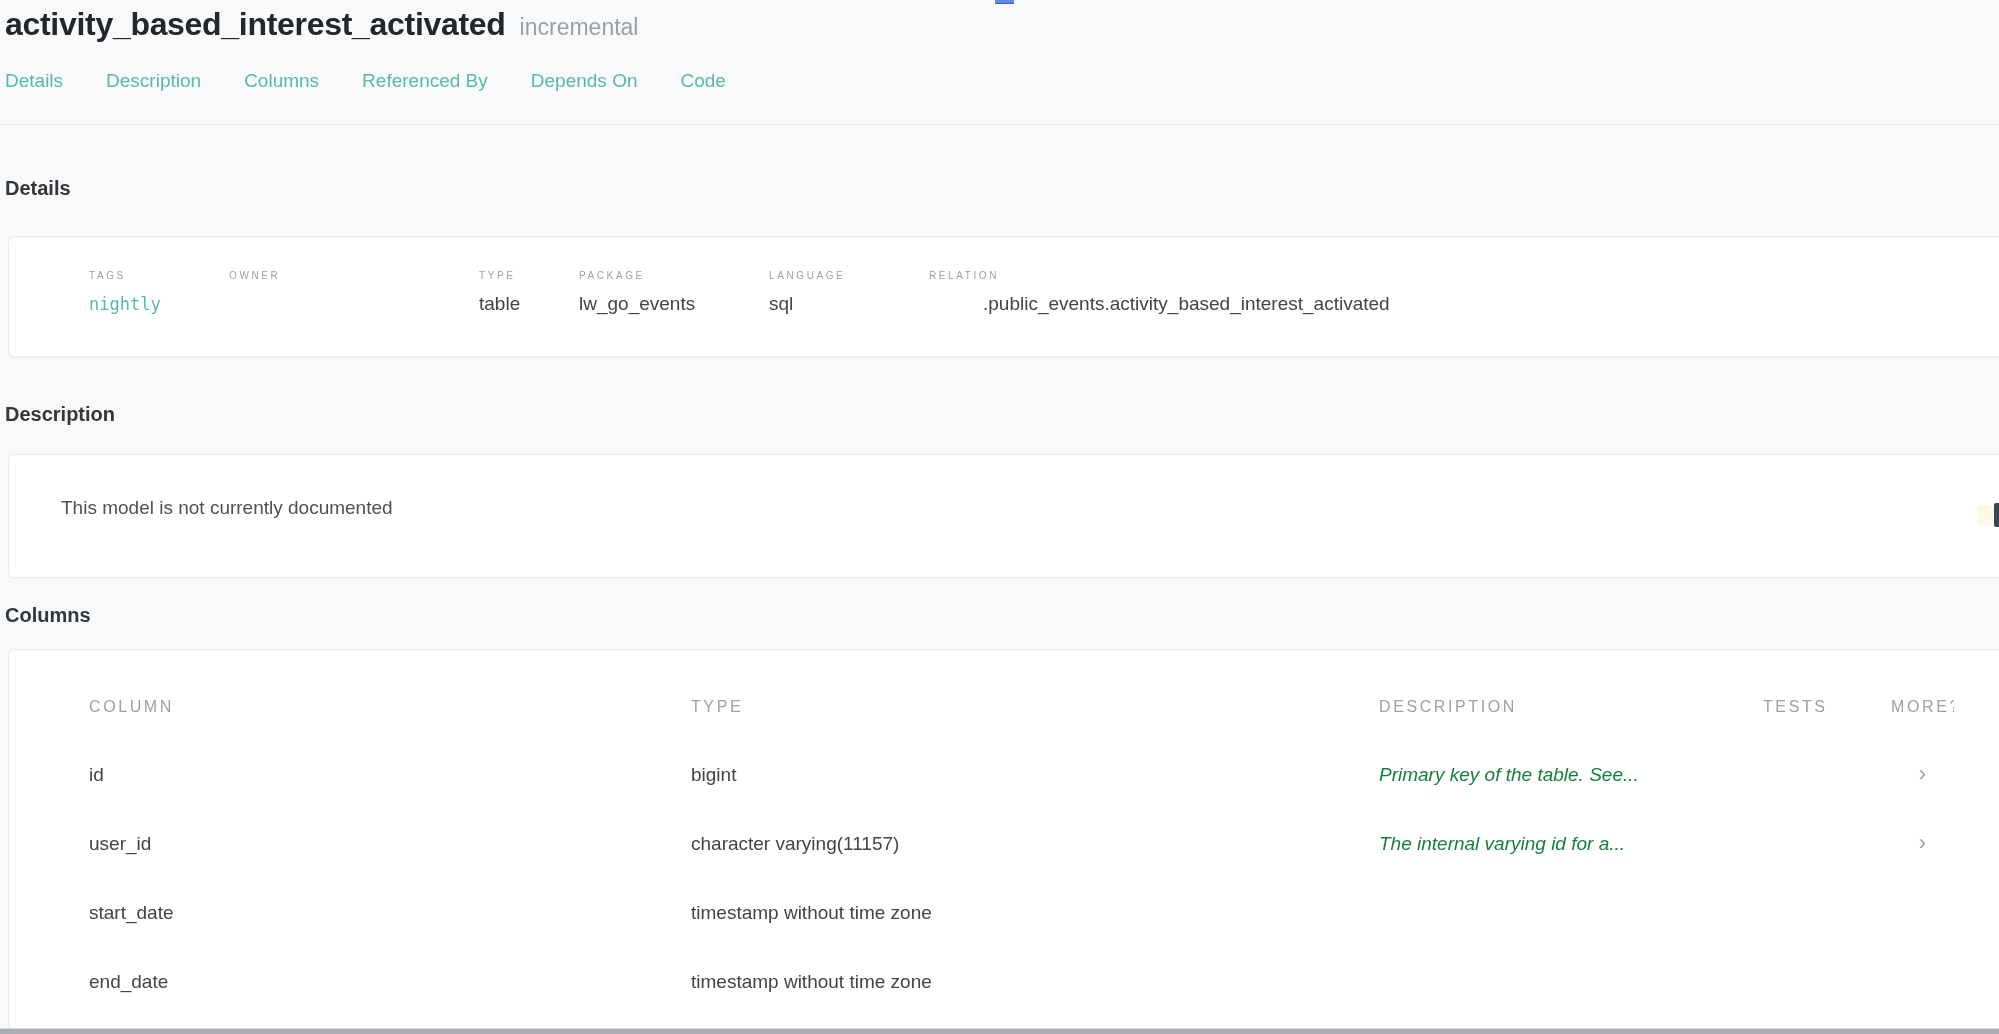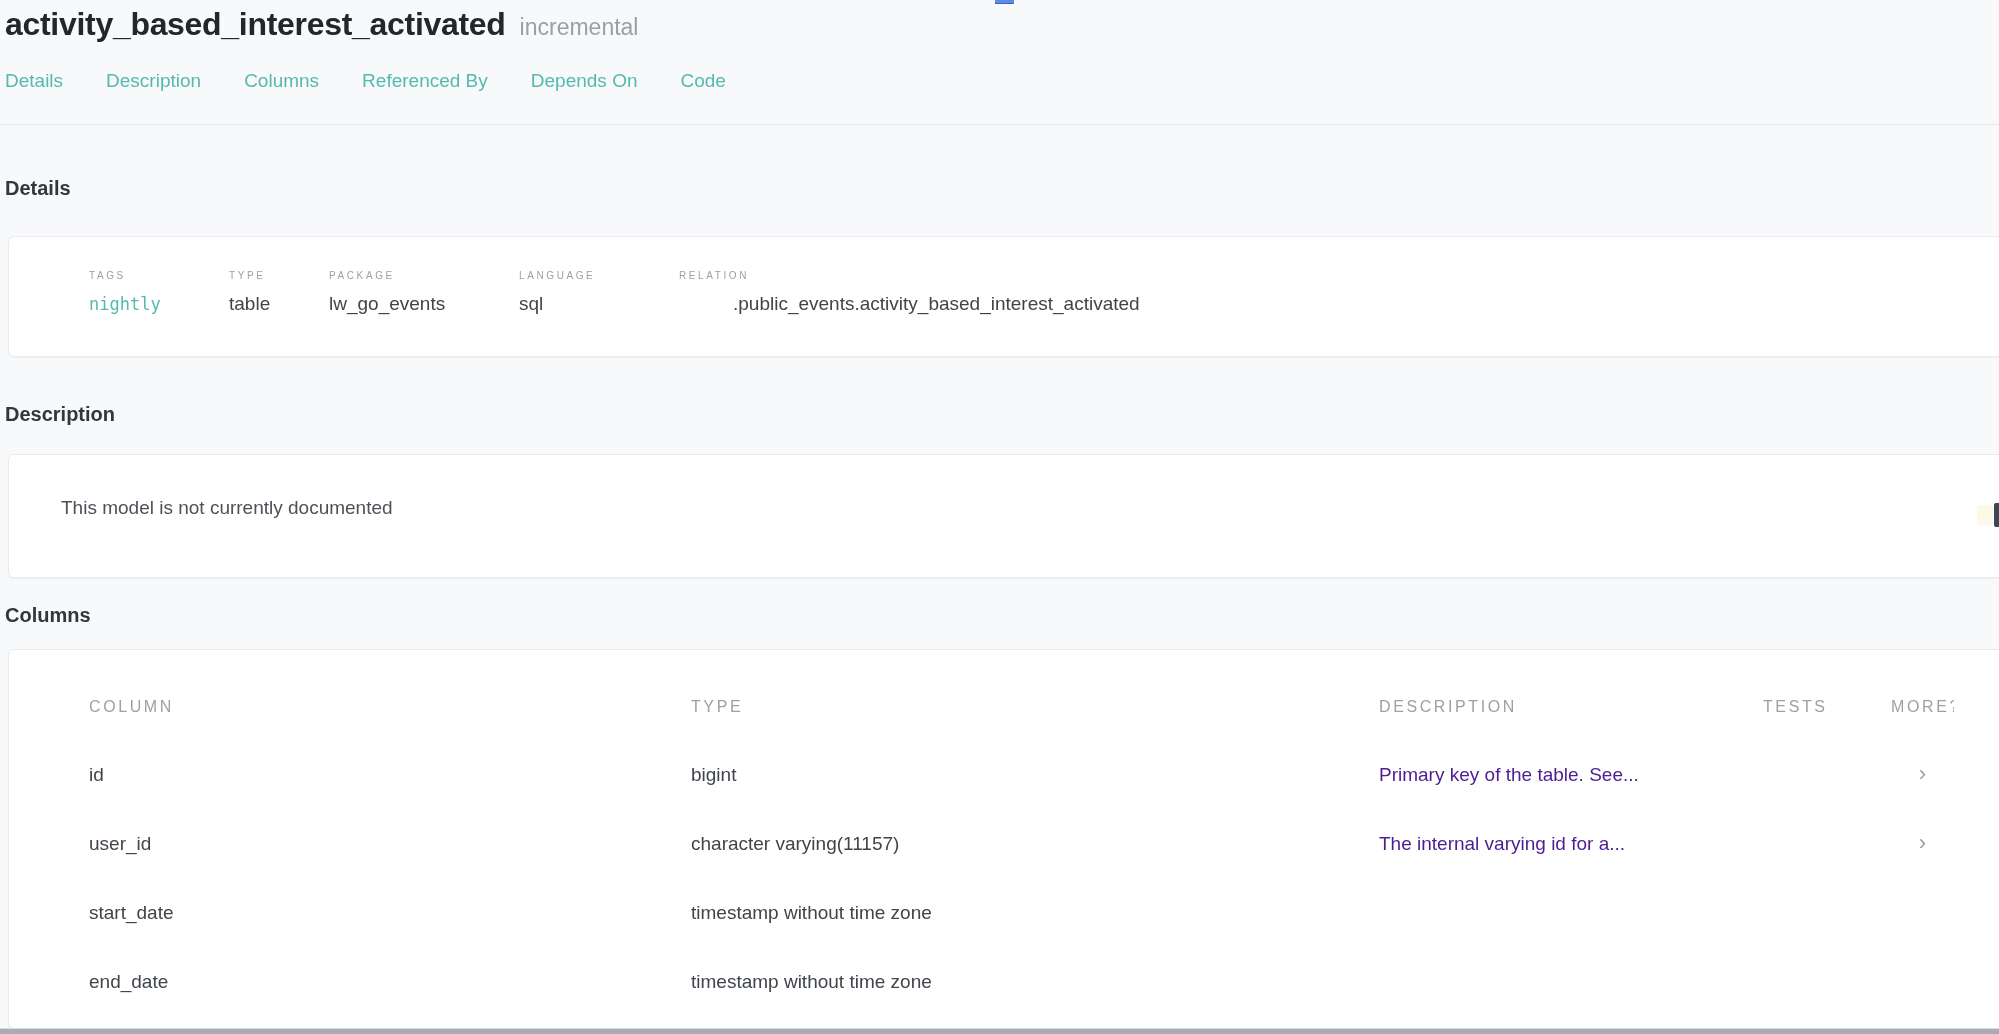--- a/index.html
+++ b/index.html
@@ -87,21 +87,21 @@
 
   
   .columns-card { margin-top: 22px; height: 380px; padding-top: 48px; overflow: hidden; }
   .col-grid { display: grid; grid-template-columns: 602px 688px 384px 128px 63px; padding-left: 80px; align-items: center; }
   .table-header .cell {
     font-size: 16px; letter-spacing: 2.6px; color: #9ba1a7;
   }
   .table-rows { margin-top: 24px; }
   .table-row { height: 69px; cursor: pointer; }
   .cell { font-size: 19px; color: #3f454b; white-space: nowrap; overflow: hidden; }
-  .cell-desc { color: #4c1d95; }
+  .cell-desc { color: #15803d; font-style: italic; }
   .cell-more { text-align: center; }
   .chevron { color: #9aa0a6; font-size: 22px; line-height: 1; }
 
   
   .bottom-band {
     position: absolute; left: 0; bottom: 0; width: 1999px; height: 6px;
     background: #a9adb3; border-top: 1px solid #d9dcdf;
   }
 </style>
 </head>
@@ -129,20 +129,24 @@
   <div class="tabs-divider"></div>
 
   <div class="section-heading h-details">Details</div>
 
   <div class="card details-card">
     <div class="details-row">
       <div class="detail-field f-tags">
         <div class="detail-label">TAGS</div>
         <div class="detail-value"><span class="tag-link">nightly</span></div>
       </div>
+      <div class="detail-field f-owner">
+        <div class="detail-label">OWNER</div>
+        <div class="detail-value"></div>
+      </div>
       <div class="detail-field f-type">
         <div class="detail-label">TYPE</div>
         <div class="detail-value">table</div>
       </div>
       <div class="detail-field f-package">
         <div class="detail-label">PACKAGE</div>
         <div class="detail-value">lw_go_events</div>
       </div>
       <div class="detail-field f-language">
         <div class="detail-label">LANGUAGE</div>

